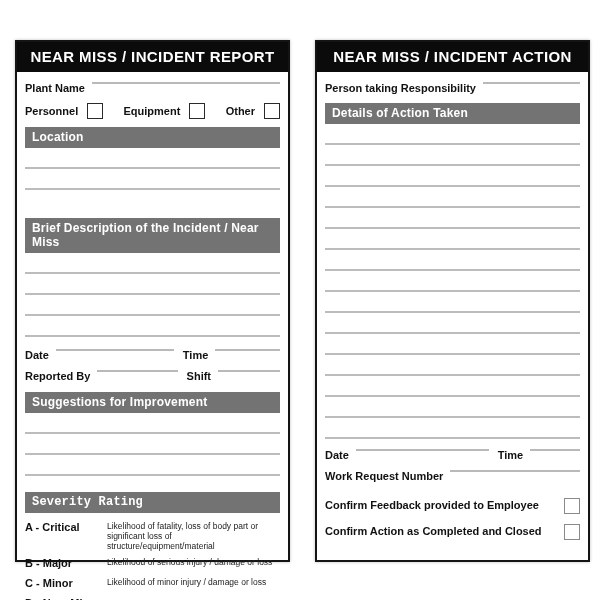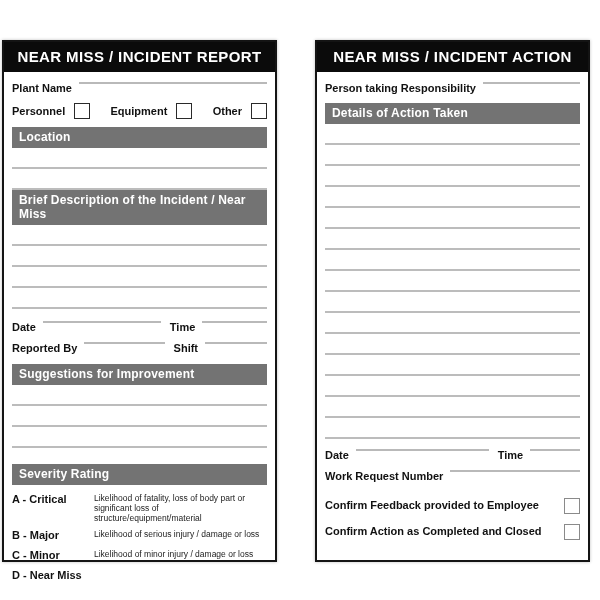--- a/index.html
+++ b/index.html
@@ -1,21 +1,21 @@
 <!DOCTYPE html>
 <html><head>
 <meta charset="utf-8">
 <style>
   html,body{margin:0;padding:0;background:#ffffff;}
   .page{position:relative;width:600px;height:600px;background:#ffffff;
         font-family:"Liberation Sans", sans-serif;color:#111;}
   .form{position:absolute;top:40px;width:275px;height:522px;background:#fff;
         border:2px solid #141414;box-sizing:border-box;
         box-shadow:0 0 3px rgba(0,0,0,0.25);}
-  .form-report{left:2px;}
+  .form-report{left:15px;}
   .form-action{left:315px;}
   .form-title{background:#0b0b0b;color:#fff;font-weight:bold;font-size:15px;
         letter-spacing:.4px;text-align:center;padding:6px 0 7px;}
   .form-body{padding:0 8px;}
   .row{display:flex;align-items:flex-start;}
   .lbl{font-weight:bold;font-size:11px;white-space:nowrap;line-height:1.2;}
   .fill{flex:1;border-bottom:2px solid #b9b9b9;margin:0 0 2px 7px;min-width:20px;}
   .section-bar{background:#737373;color:#fff;font-weight:bold;font-size:12px;
         padding:3px 7px 4px;letter-spacing:.2px;}
   .ruled .line{height:19px;border-bottom:2px solid #bcbcbc;}
@@ -23,21 +23,21 @@
         border:1.5px solid #2a2a2a;box-sizing:border-box;}
   .cb-row{display:flex;justify-content:space-between;align-items:center;margin-top:8px;}
   .cb-item{display:flex;align-items:center;gap:9px;}
   .sev-row{display:grid;grid-template-columns:80px 1fr;column-gap:2px;align-items:start;}
   .sev-code{font-weight:bold;font-size:11px;}
   .sev-desc{font-size:8.5px;line-height:1.2;color:#222;}
   .confirm-row{display:flex;justify-content:space-between;align-items:center;}
   .confirm-box{display:inline-block;width:16px;height:16px;background:#fff;
         border:1.5px solid #8a8a8a;box-sizing:border-box;}
   .mt6{margin-top:6px;} .mt8{margin-top:8px;} .mt10{margin-top:10px;}
-  .mt12{margin-top:12px;} .mt14{margin-top:0;} .mt16{margin-top:16px;}
+  .mt12{margin-top:12px;} .mt14{margin-top:28px;} .mt16{margin-top:16px;font-family:Liberation Mono, monospace;}
 </style>
 </head>
 <body>
 
 <div class="page">
 
   <div class="form form-report">
     <div class="form-title">NEAR MISS / INCIDENT REPORT</div>
     <div class="form-body">
 

